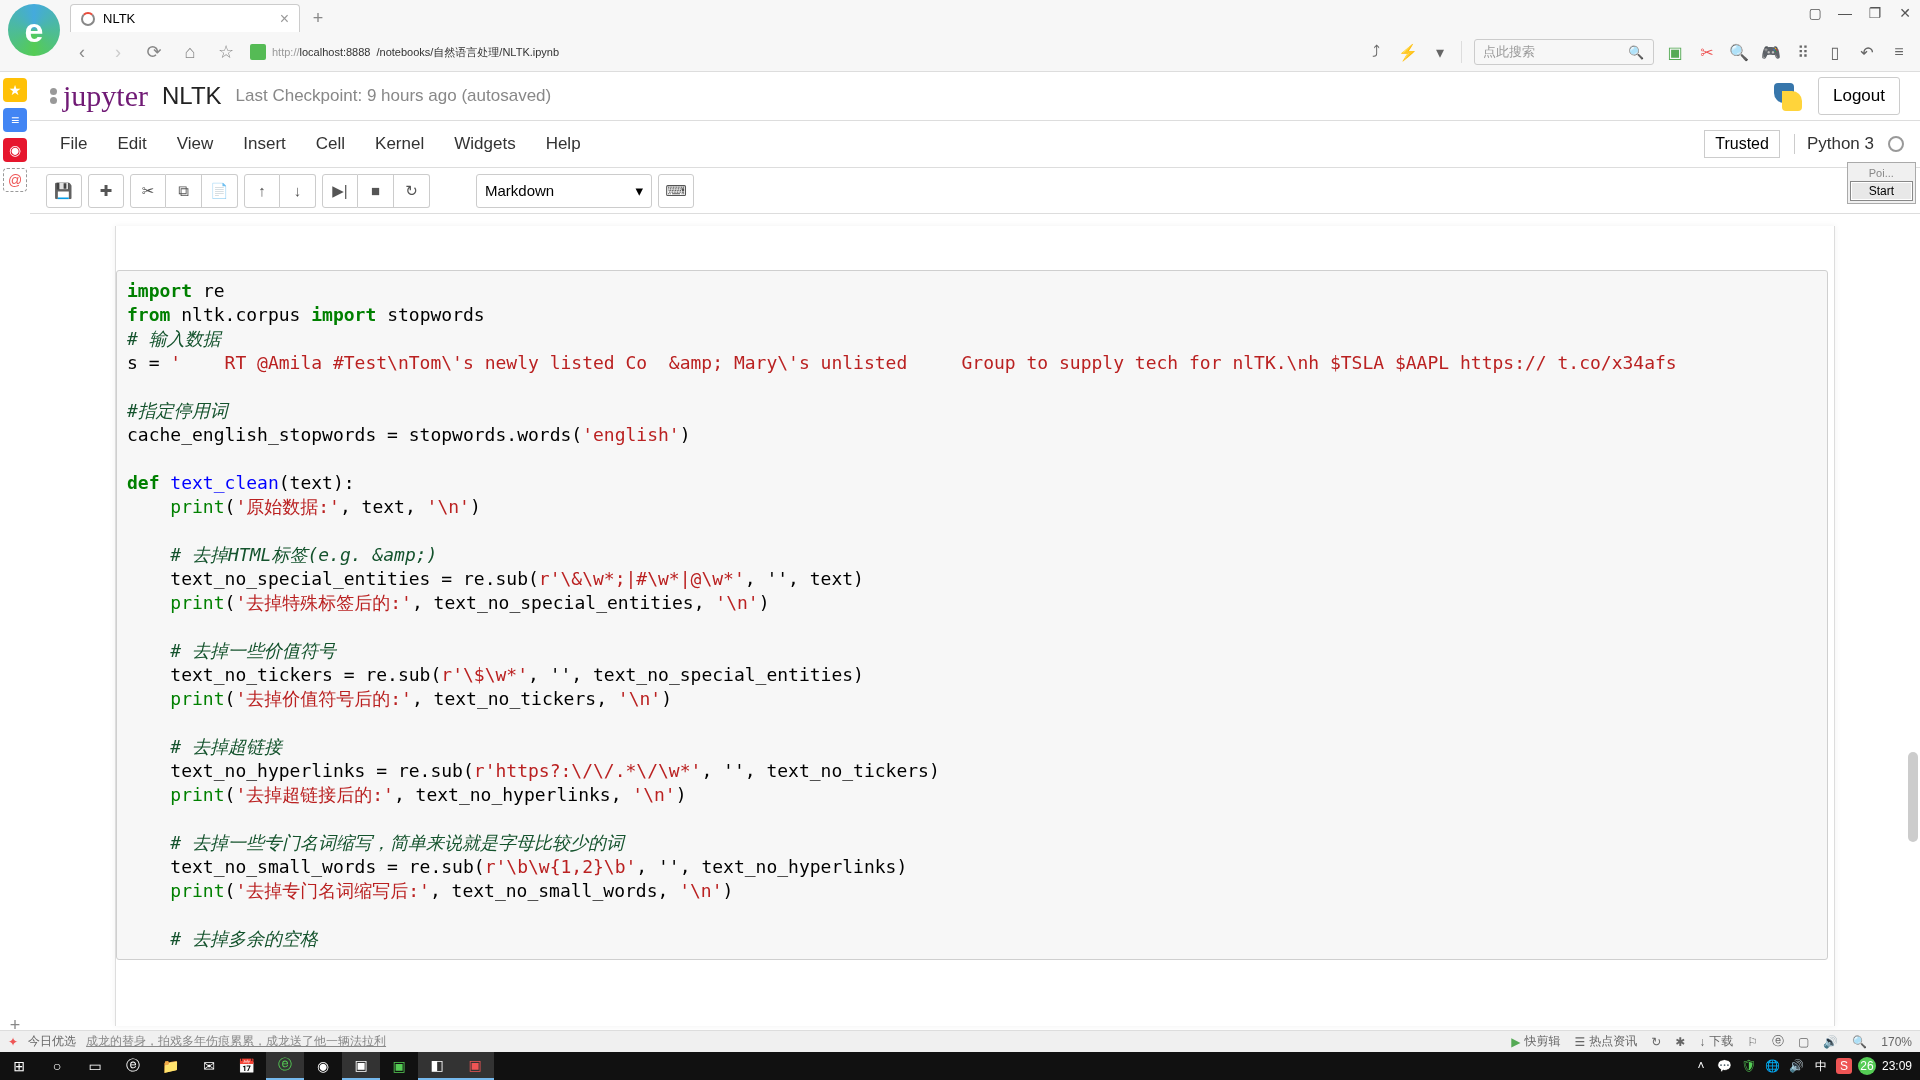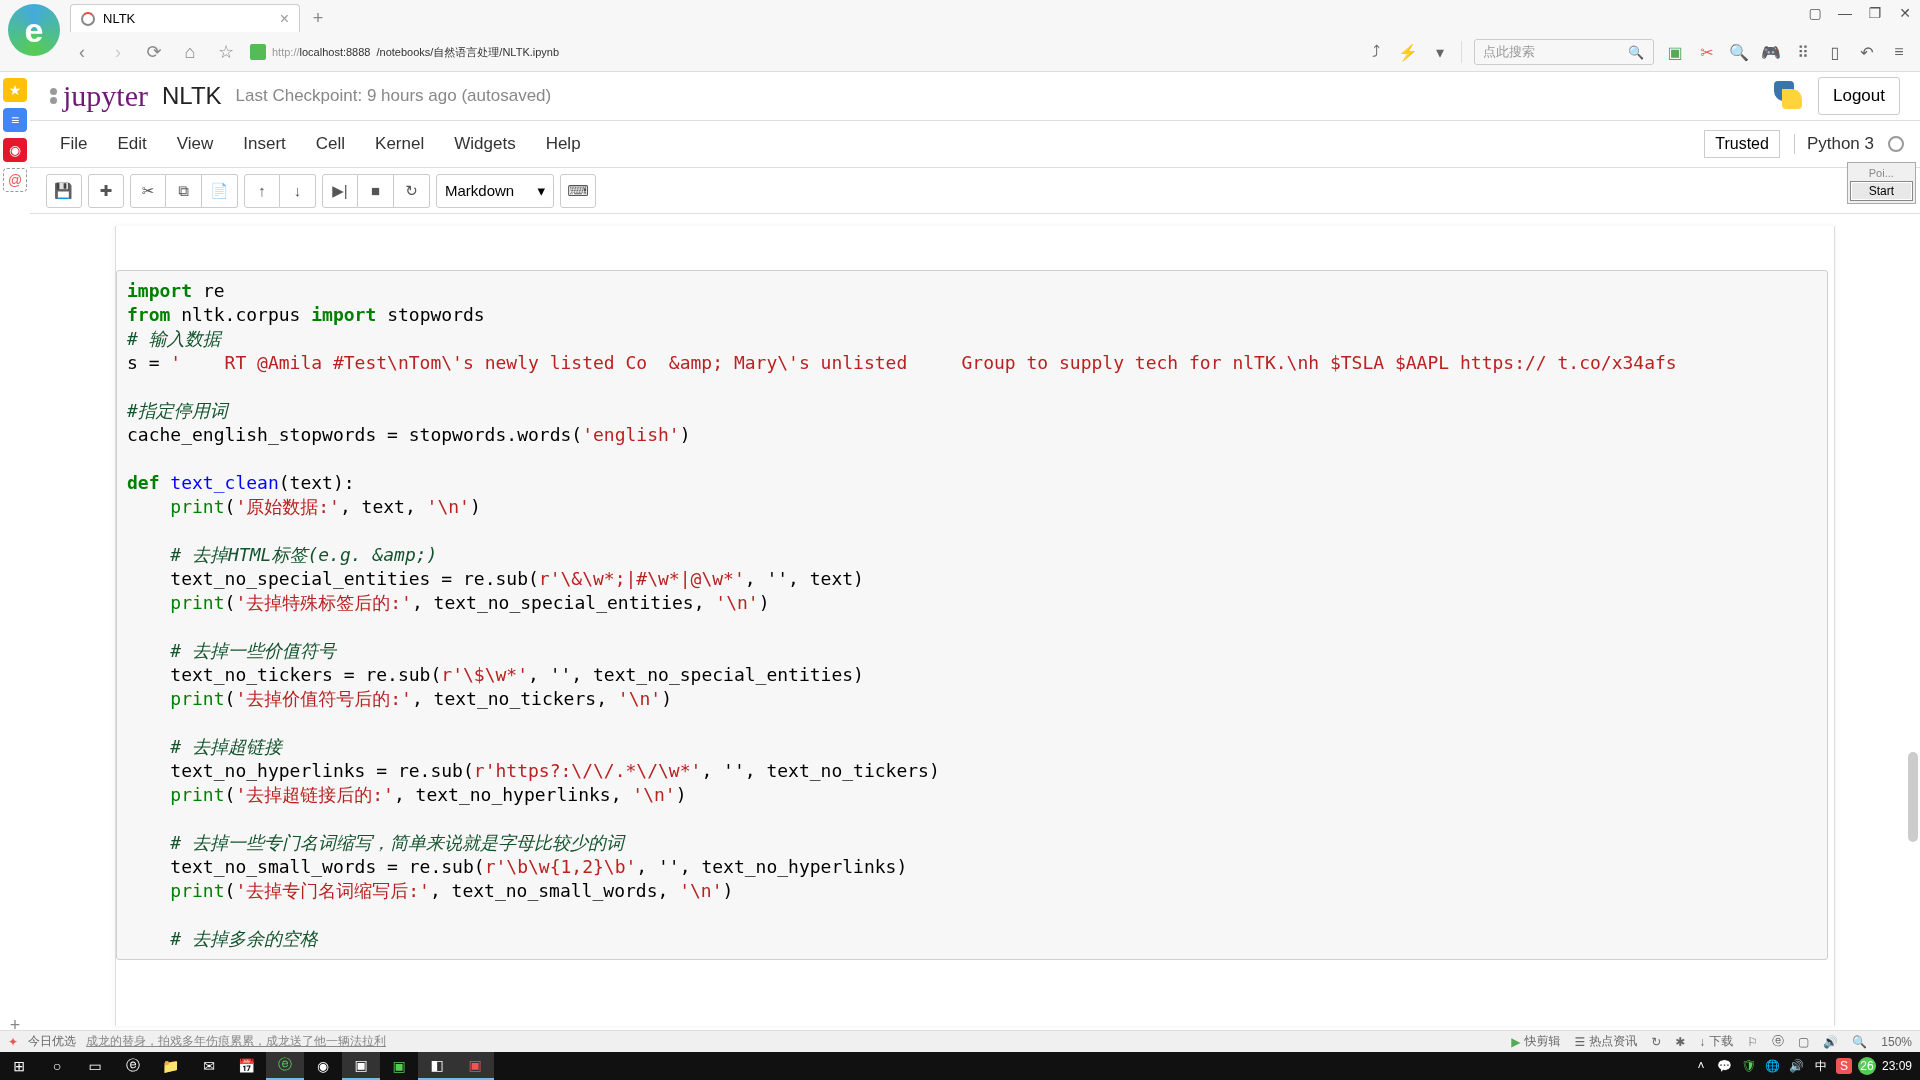--- a/index.html
+++ b/index.html
@@ -38,42 +38,42 @@
 
 .jupyter-area { position: absolute; left: 30px; right: 0; top: 72px; bottom: 34px; background: #fff; overflow: hidden; }
 .jup-header { height: 48px; display: flex; align-items: center; padding: 0 20px; gap: 14px; }
 .jup-logo { display: flex; align-items: center; gap: 6px; }
 .jup-dots { display: flex; flex-direction: column; gap: 2px; }
 .jup-dots::before, .jup-dots::after { content: ""; width: 7px; height: 7px; background: #999; border-radius: 50%; display: block; }
 .jup-logo-text { font-size: 30px; color: #888; font-family: Georgia, serif; }
 .jup-logo-text .j-orange { color: #701a75; }
 .jup-title { font-size: 24px; color: #222; }
 .jup-checkpoint { font-size: 17px; color: #888; }
-.jup-header-right { margin-left: auto; display: flex; align-items: flex-start; gap: 12px; }
+.jup-header-right { margin-left: auto; display: flex; align-items: flex-end; gap: 12px; }
 .python-logo { width: 36px; height: 36px; position: relative; }
 .python-logo::before { content: ""; position: absolute; width: 20px; height: 20px; background: #3776ab; border-radius: 4px 4px 0 10px; left: 4px; top: 4px; }
 .python-logo::after { content: ""; position: absolute; width: 20px; height: 20px; background: #ffd43b; border-radius: 0 10px 4px 4px; right: 4px; bottom: 4px; }
 .logout-btn { border: 1px solid #ccc; border-radius: 3px; padding: 8px 14px; font-size: 17px; background: #fff; }
 
 
 .jup-menubar { height: 48px; border-top: 1px solid #ddd; border-bottom: 1px solid #ddd; display: flex; align-items: center; padding: 0 16px; gap: 2px; }
 .menu-item { padding: 6px 14px; font-size: 17px; color: #333; }
 .menubar-right { margin-left: auto; display: flex; align-items: center; gap: 14px; }
 .trusted-badge { border: 1px solid #ccc; padding: 4px 10px; font-size: 16px; margin-left: 20px; }
 .kernel-name { font-size: 17px; color: #333; border-left: 1px solid #ccc; padding-left: 12px; }
 .kernel-circle { width: 16px; height: 16px; border: 2px solid #999; border-radius: 50%; }
 
 
 .jup-toolbar { height: 46px; border-bottom: 1px solid #ddd; display: flex; align-items: center; padding: 0 16px; gap: 6px; }
 .tb-btn { width: 36px; height: 34px; border: 1px solid #ccc; border-radius: 3px; background: #fff; display: flex; align-items: center; justify-content: center; font-size: 15px; color: #555; }
 .tb-group { display: flex; }
 .tb-group .tb-btn:not(:first-child) { border-left: none; border-radius: 0 3px 3px 0; }
 .tb-group .tb-btn:not(:last-child) { border-radius: 3px 0 0 3px; }
 .tb-group .tb-btn:not(:first-child):not(:last-child) { border-radius: 0; }
-.cell-type-select { width: 118px; height: 34px; border: 1px solid #ccc; border-radius: 3px; padding: 0 8px; font-size: 15px; display: flex; align-items: center; justify-content: space-between; }
+.cell-type-select { width: 176px; height: 34px; border: 1px solid #ccc; border-radius: 3px; padding: 0 8px; font-size: 15px; display: flex; align-items: center; justify-content: space-between; margin-left: 40px; }
 
 
 .float-box { position: absolute; right: 4px; top: 162px; border: 1px solid #aaa; background: #f0f0f0; padding: 2px; font-size: 11px; text-align: center; }
 .float-box .fb-label { color: #888; padding: 2px 4px; }
 .float-box .fb-btn { border: 1px solid #888; background: #e8e8e8; padding: 2px 18px; font-size: 12px; box-shadow: inset 0 0 0 1px #fff; }
 
 
 .notebook-body { position: absolute; left: 0; right: 0; top: 134px; bottom: 0; overflow: hidden; padding: 20px 0; }
 .notebook-inner { background: #fff; width: 1720px; margin: 0 auto; border-left: 1px solid #ddd; border-right: 1px solid #ddd; min-height: 100%; box-shadow: 0 0 6px rgba(0,0,0,.06); padding-top: 40px; }
 
@@ -286,21 +286,21 @@
     <span>✱</span>
     <span class="bot-chip">
         <span>↓</span>
         <span>下载</span>
       </span>
     <span>⚐</span>
     <span>ⓔ</span>
     <span>▢</span>
     <span>🔊</span>
     <span>🔍</span>
-    <span>150%</span>
+    <span>170%</span>
   </div>
 </div>
 
 <div class="taskbar">
   <div class="tb-icon">⊞</div>
   <div class="tb-icon">○</div>
   <div class="tb-icon">▭</div>
   <div class="tb-icon">ⓔ</div>
   <div class="tb-icon">📁</div>
   <div class="tb-icon">✉</div>

